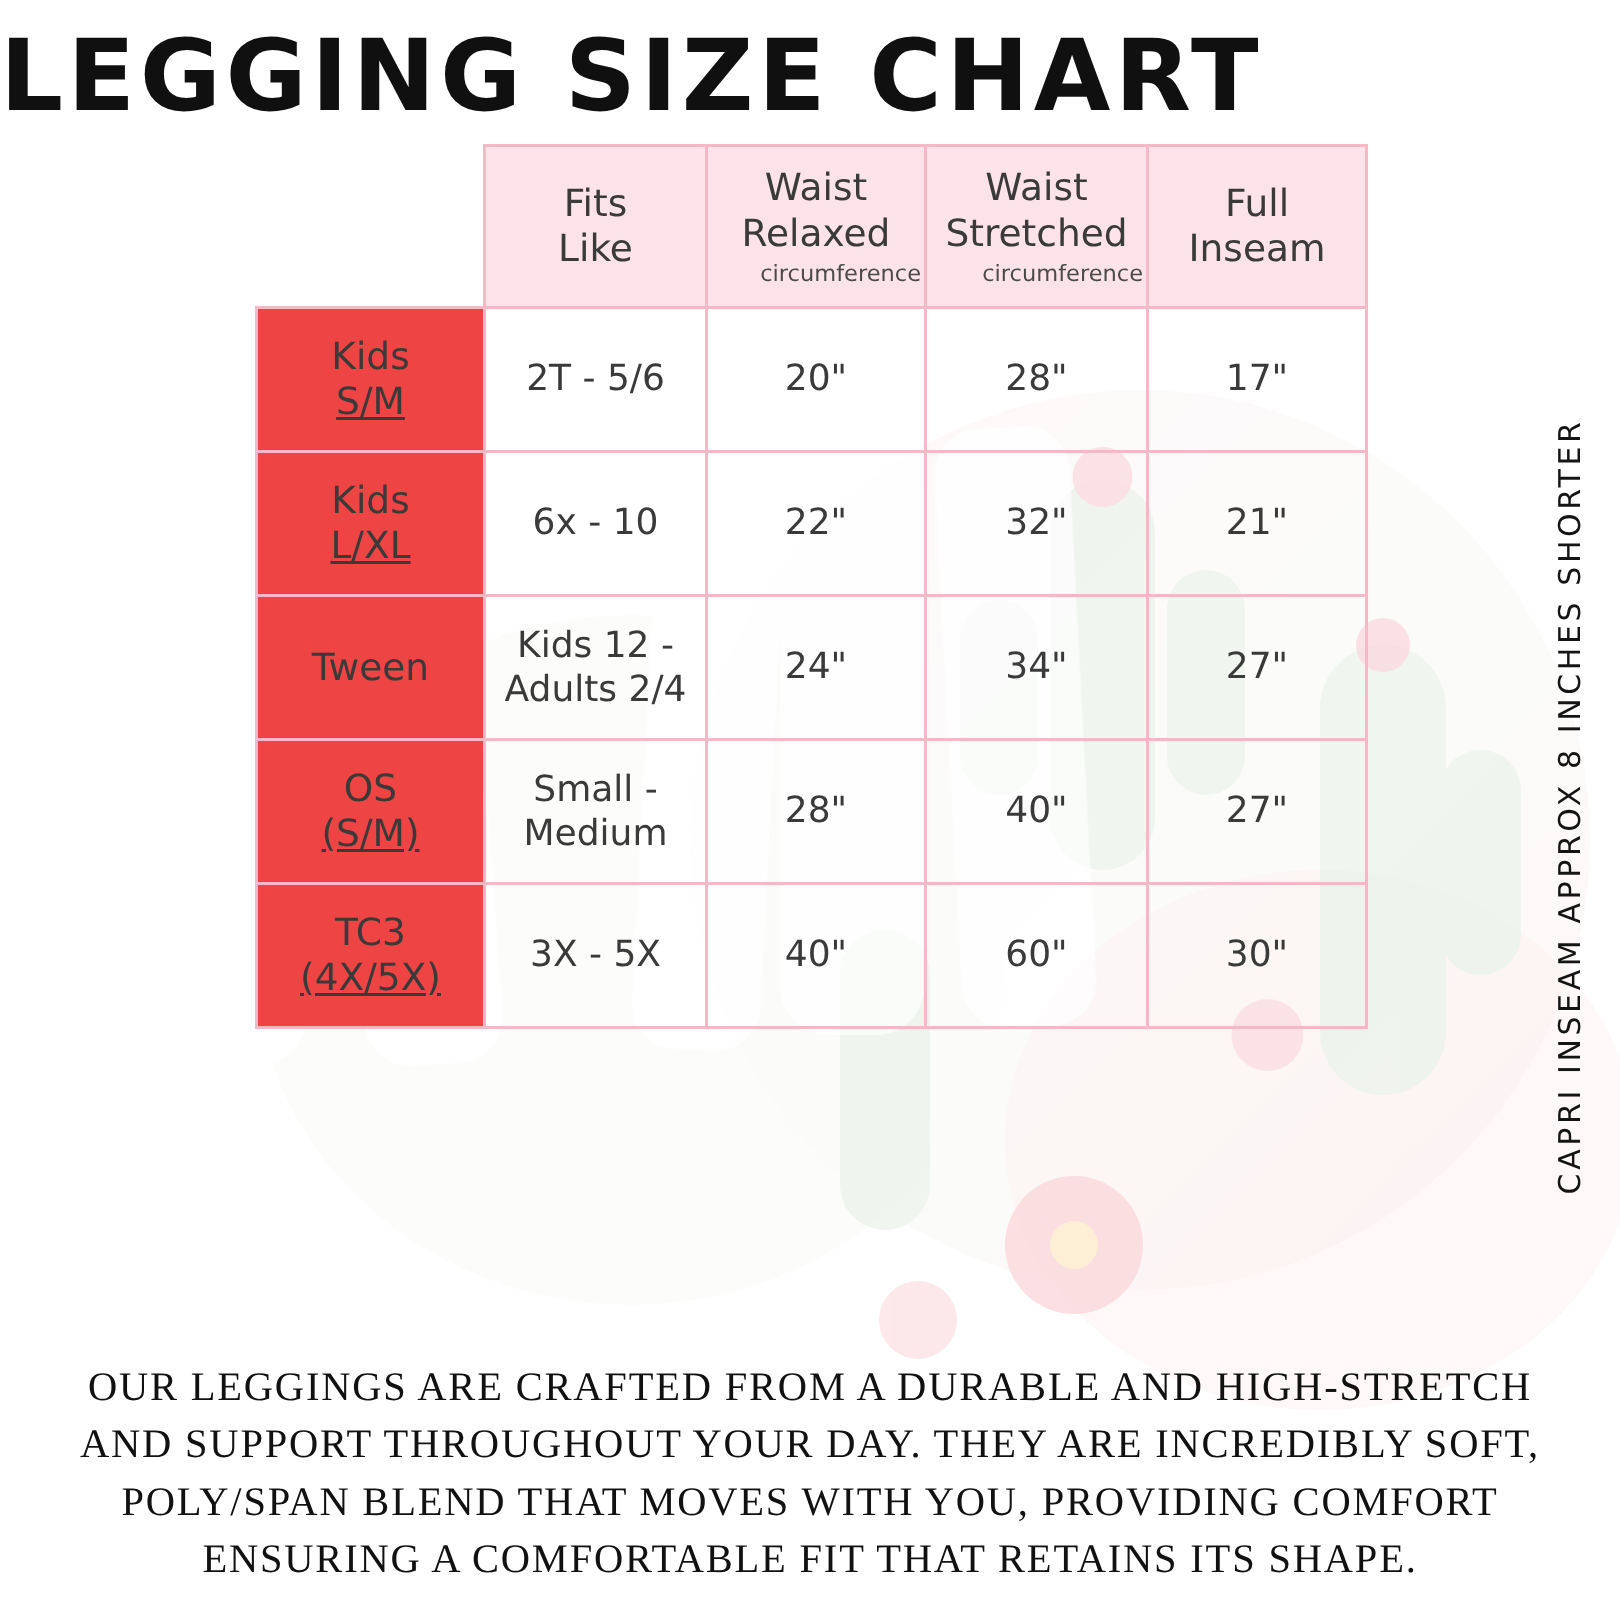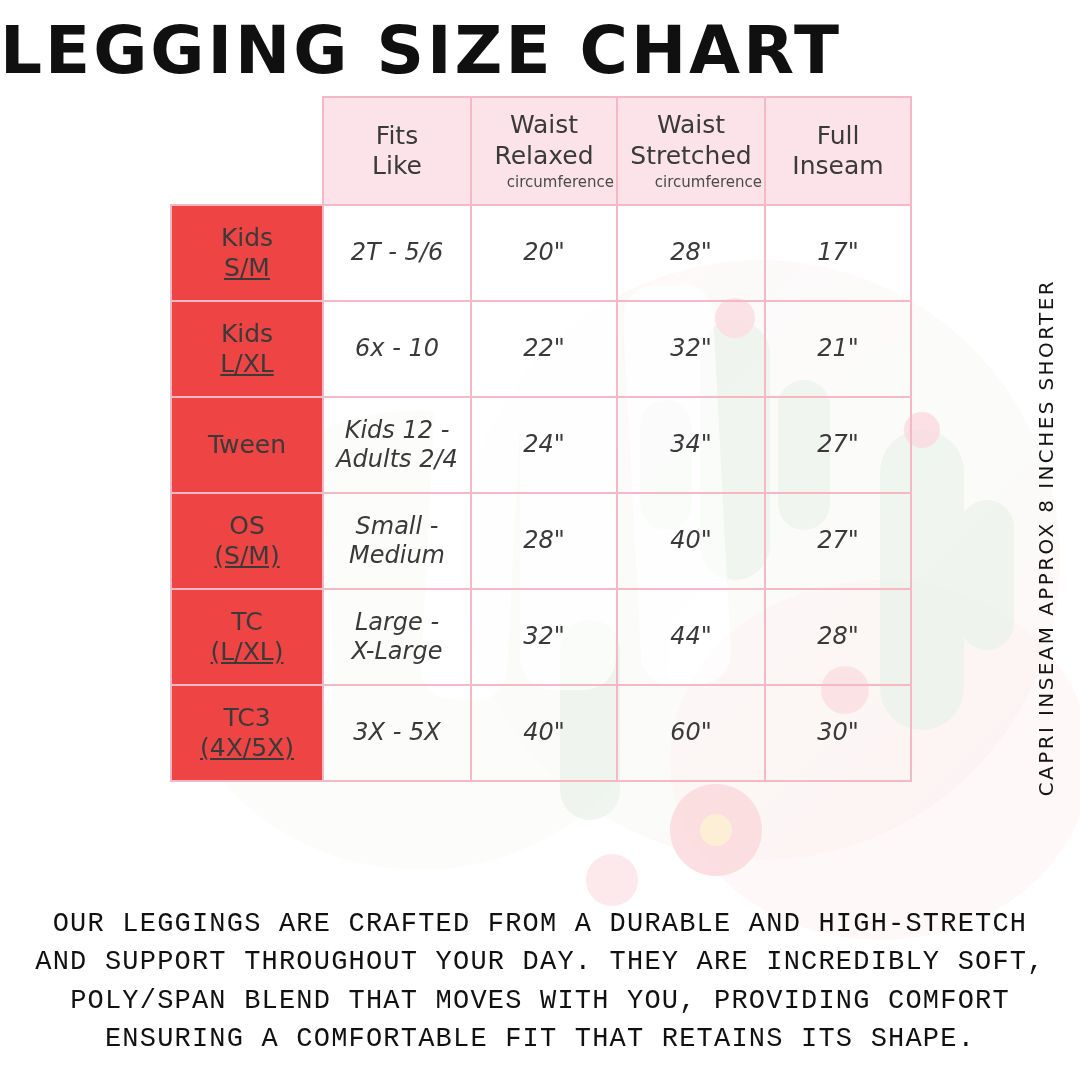--- a/index.html
+++ b/index.html
@@ -103,21 +103,20 @@
 
   td.row-head {
     background: #ef4444;
     font-size: 25px;
   }
   td.row-head .l2 { display: block; text-decoration: underline; }
 
   td.cell {
     background: transparent;
     font-size: 24px;
-    font-style: italic;
   }
   td.cell .l2 { display: block; }
 
   
   .side-note {
     position: absolute;
     right: 14px;
     top: 258px;
     height: 560px;
     width: 40px;
@@ -135,21 +134,21 @@
     white-space: nowrap;
   }
 
   
   .footer {
     position: absolute;
     left: 30px;
     top: 905px;
     width: 1020px;
     text-align: center;
-    font-family: Liberation Mono, monospace;
+    font-family: Liberation Serif, serif;
     font-size: 27px;
     letter-spacing: 1.2px;
     line-height: 1.42;
     color: #111;
   }
   .footer .line { display: block; }
 </style>
 </head>
 <body>
 
@@ -280,33 +279,20 @@
           </td>
           <td class="cell">
             <span>Small -</span>
             <span class="l2">Medium</span>
           </td>
           <td class="cell">28"</td>
           <td class="cell">40"</td>
           <td class="cell">27"</td>
         </tr>
 
-        <tr>
-          <td class="row-head">
-            <span>TC</span>
-            <span class="l2">(L/XL)</span>
-          </td>
-          <td class="cell">
-            <span>Large -</span>
-            <span class="l2">X-Large</span>
-          </td>
-          <td class="cell">32"</td>
-          <td class="cell">44"</td>
-          <td class="cell">28"</td>
-        </tr>
 
 
         <tr>
           <td class="row-head">
             <span>TC3</span>
             <span class="l2">(4X/5X)</span>
           </td>
           <td class="cell">
             <span>3X - 5X</span>
             <span class="l2"></span>

